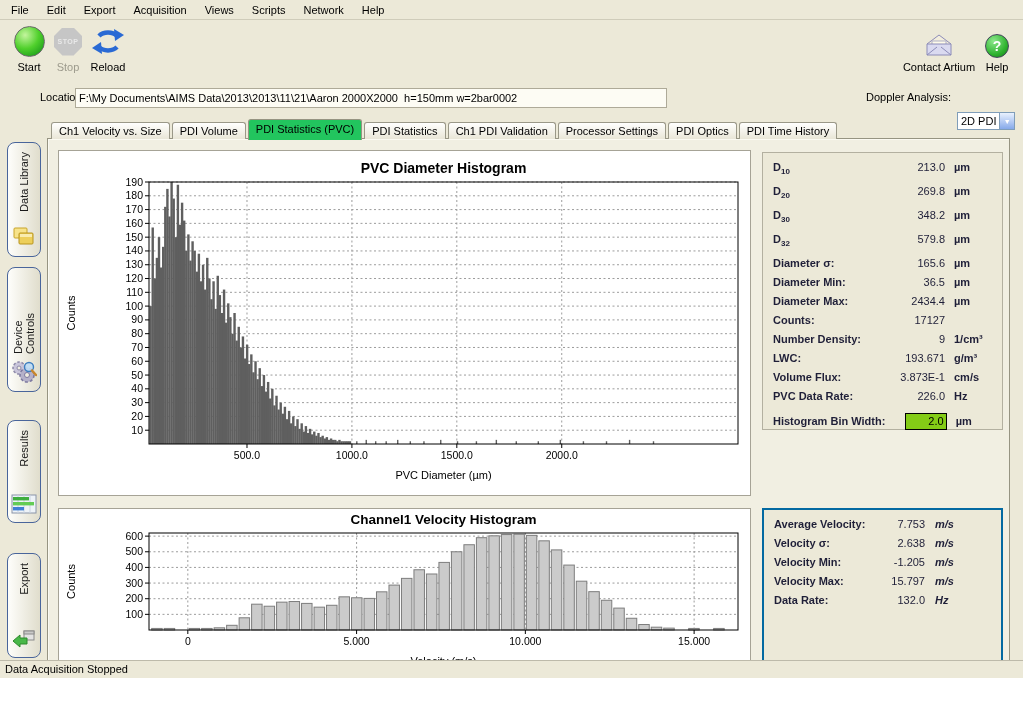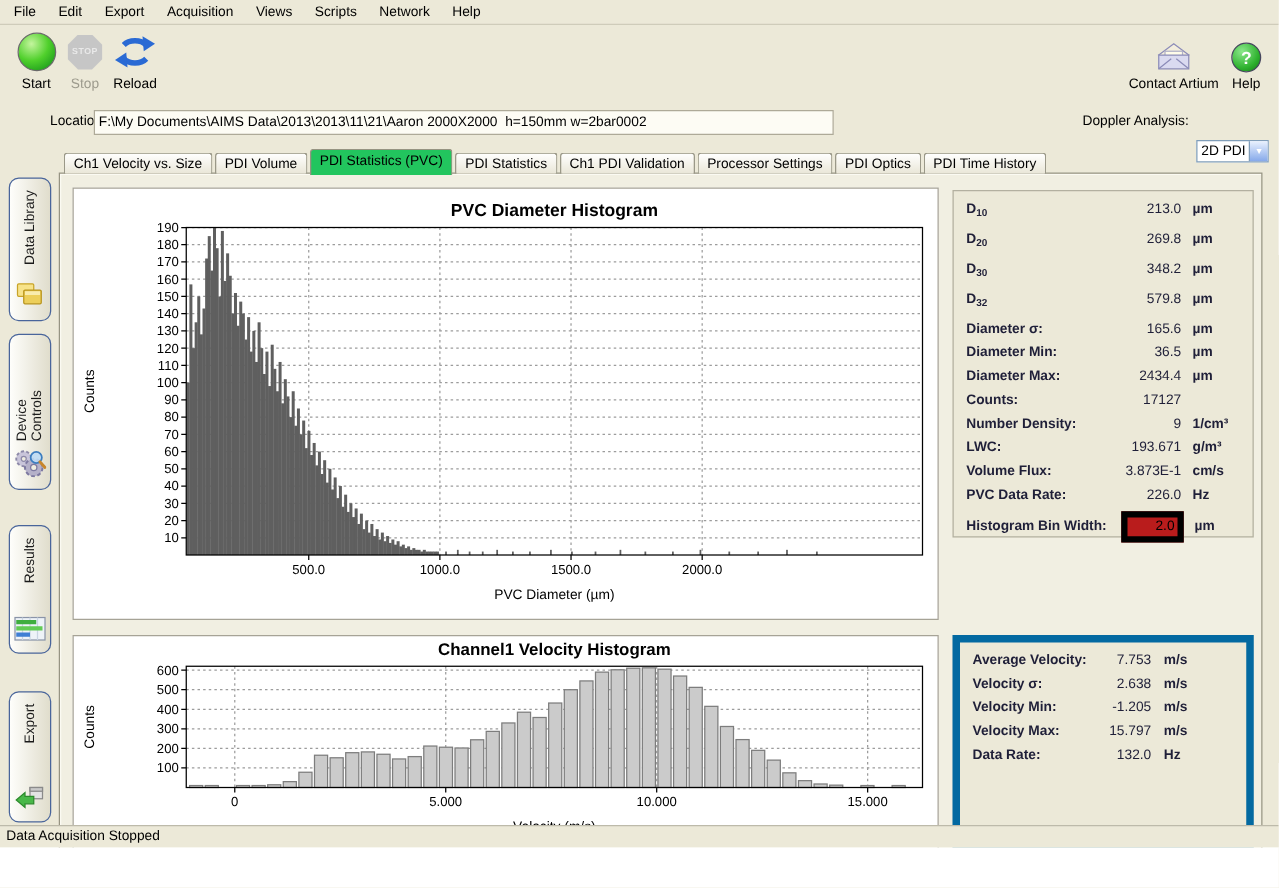--- a/index.html
+++ b/index.html
@@ -53,33 +53,33 @@
     background:linear-gradient(#fffffe,#e9e6d7);border:1px solid #9a9888;border-bottom:none;
     border-radius:3px 3px 0 0;}
   .tab.active{height:20px;line-height:19px;background:#22c55e;position:relative;margin-bottom:-1px;
     border-color:#969482;}
 
   
   .panel{position:absolute;box-sizing:border-box;}
   #chart1{left:58px;top:150px;width:693px;height:346px;background:#fff;border:1px solid #a6a396;}
   #chart2{left:58px;top:508px;width:693px;height:175px;background:#fff;border:1px solid #a6a396;}
   #stats1{left:762px;top:152px;width:241px;height:278px;border:1px solid #b3b0a0;background:#ece9d8;}
-  #stats2{left:762px;top:508px;width:241px;height:170px;border:6px solid #0369a1;background:#ece9d8;}
+  #stats2{left:762px;top:508px;width:241px;height:170px;border:2px solid #0369a1;background:#ece9d8;}
 
   .stats{padding:8px 10px 0 10px;color:#1f1f38;}
   .srow{display:flex;align-items:baseline;height:19px;}
   .srow.dsub{height:24px;}
   .slbl{flex:1;font-weight:bold;white-space:nowrap;}
   .slbl sub{font-size:8px;}
   .sval{width:64px;text-align:right;}
   .sunit{width:38px;margin-left:9px;font-weight:bold;}
   #stats2 .sval{width:38px;}
-  #stats2 .sunit{width:56px;margin-left:10px;}
+  #stats2 .sunit{width:56px;margin-left:10px;font-style:italic;}
   .binrow{height:24px;display:flex;align-items:center;}
-  #binwidth{width:36px;height:15px;border:5px solid #000000;text-align:right;background:#b91c1c;
+  #binwidth{width:36px;height:15px;border:1px solid #000000;text-align:right;background:#84cc16;
     font:11px "Liberation Sans",sans-serif;padding:0 2px;}
 
   
   #statusbar{position:absolute;left:0;bottom:0;width:100%;height:18px;border-top:1px solid #bdbaaa;
     padding:2px 5px;box-sizing:border-box;background:#ece9d8;}
 
   svg text{font-family:"Liberation Sans",sans-serif;}
 </style>
 </head>
 <body>

